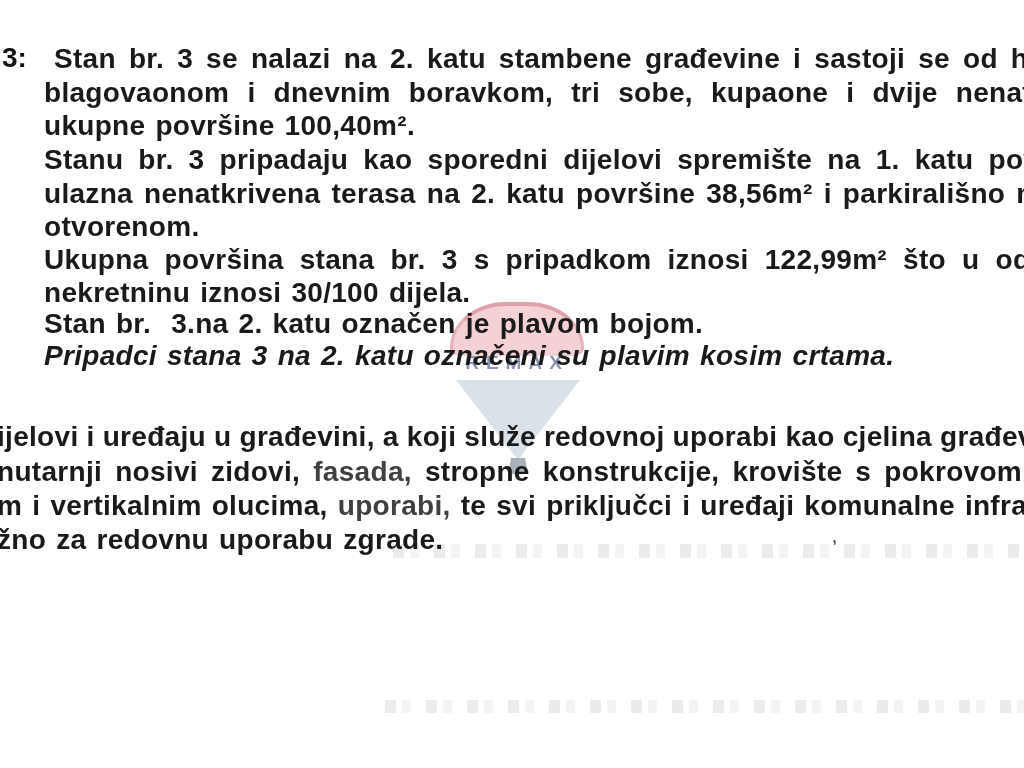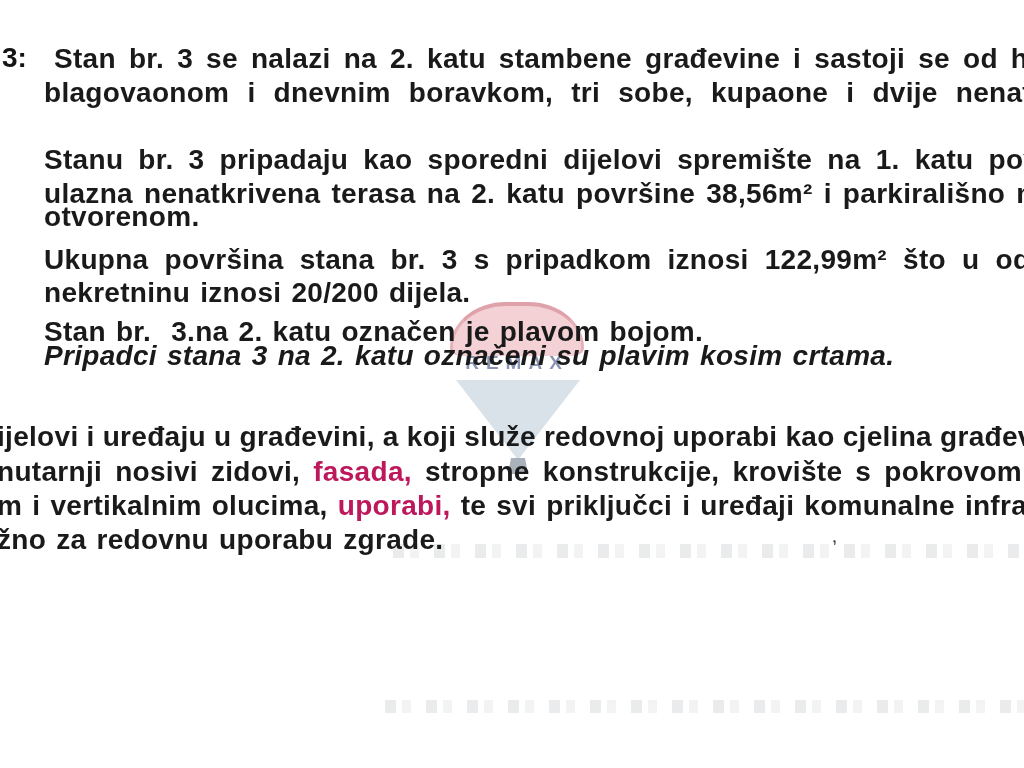--- a/index.html
+++ b/index.html
@@ -13,21 +13,21 @@
   .ln{
     position:absolute;
     white-space:pre;
     font-size:28px;
     line-height:34px;
     font-weight:700;
     color:#1a1a1a;
     letter-spacing:.3px;
     z-index:3;
   }
-  .ln .faded{color:#be185d;}
+  .ln .faded{color:#404040;}
   .marker{
     position:absolute;
     font-size:28px;
     font-weight:700;
     color:#141414;
     z-index:3;
   }
   
   .wm{
     position:absolute;
@@ -104,26 +104,27 @@
   </div>
 
   <div id="noise1" class="noise"></div>
   <div id="noise2" class="noise"></div>
   <div class="tick">’</div>
 
   <div class="marker" style="left:2px;top:42px;">3:</div>
 
   <div class="ln" style="left:54px;top:42px;word-spacing:5px;">Stan br. 3 se nalazi na 2. katu stambene građevine i sastoji se od hodnika.</div>
   <div class="ln" style="left:44px;top:76px;word-spacing:10px;">blagovaonom i dnevnim boravkom, tri sobe, kupaone i dvije nenatkrivene</div>
+  <div class="ln" style="left:44px;top:109px;word-spacing:2px;">ukupne površine 100,40m².</div>
   <div class="ln" style="left:44px;top:143px;word-spacing:7px;">Stanu br. 3 pripadaju kao sporedni dijelovi spremište na 1. katu površIne</div>
   <div class="ln" style="left:44px;top:177px;word-spacing:3px;">ulazna nenatkrivena terasa na 2. katu površine 38,56m² i parkirališno mjesto</div>
-  <div class="ln" style="left:44px;top:200px;word-spacing:0px;text-align:right;">otvorenom.</div>
+  <div class="ln" style="left:44px;top:210px;word-spacing:0px;text-align:right;">otvorenom.</div>
   <div class="ln" style="left:44px;top:243px;word-spacing:8px;">Ukupna površina stana br. 3 s pripadkom iznosi 122,99m² što u odnosu na</div>
-  <div class="ln" style="left:44px;top:276px;word-spacing:2px;">nekretninu iznosi 20/200 dijela.</div>
-  <div class="ln" style="left:44px;top:315px;word-spacing:2px;">Stan br.  3.na 2. katu označen je plavom bojom.</div>
+  <div class="ln" style="left:44px;top:276px;word-spacing:2px;">nekretninu iznosi 30/100 dijela.</div>
+  <div class="ln" style="left:44px;top:307px;word-spacing:2px;">Stan br.  3.na 2. katu označen je plavom bojom.</div>
   <div class="ln" style="left:44px;top:339px;word-spacing:2px;font-style:italic;">Pripadci stana 3 na 2. katu označeni su plavim kosim crtama.</div>
 
   <div class="ln" style="left:-3px;top:420px;word-spacing:0px;">ijelovi i uređaju u građevini, a koji služe redovnoj uporabi kao cjelina građevine jesu</div>
 
   <div class="ln" style="left:-3px;top:455px;word-spacing:5px;"><span>nutarnji nosivi zidovi, </span><span class="faded">fasada, </span><span>stropne konstrukcije, krovište s pokrovom i ho</span></div>
 
   <div class="ln" style="left:-3px;top:489px;word-spacing:2px;"><span>m i vertikalnim olucima, </span><span class="faded">uporabi, </span><span>te svi priključci i uređaji komunalne infrastruktu</span></div>
 
   <div class="ln" style="left:-3px;top:523px;word-spacing:2px;">žno za redovnu uporabu zgrade.</div>
 

